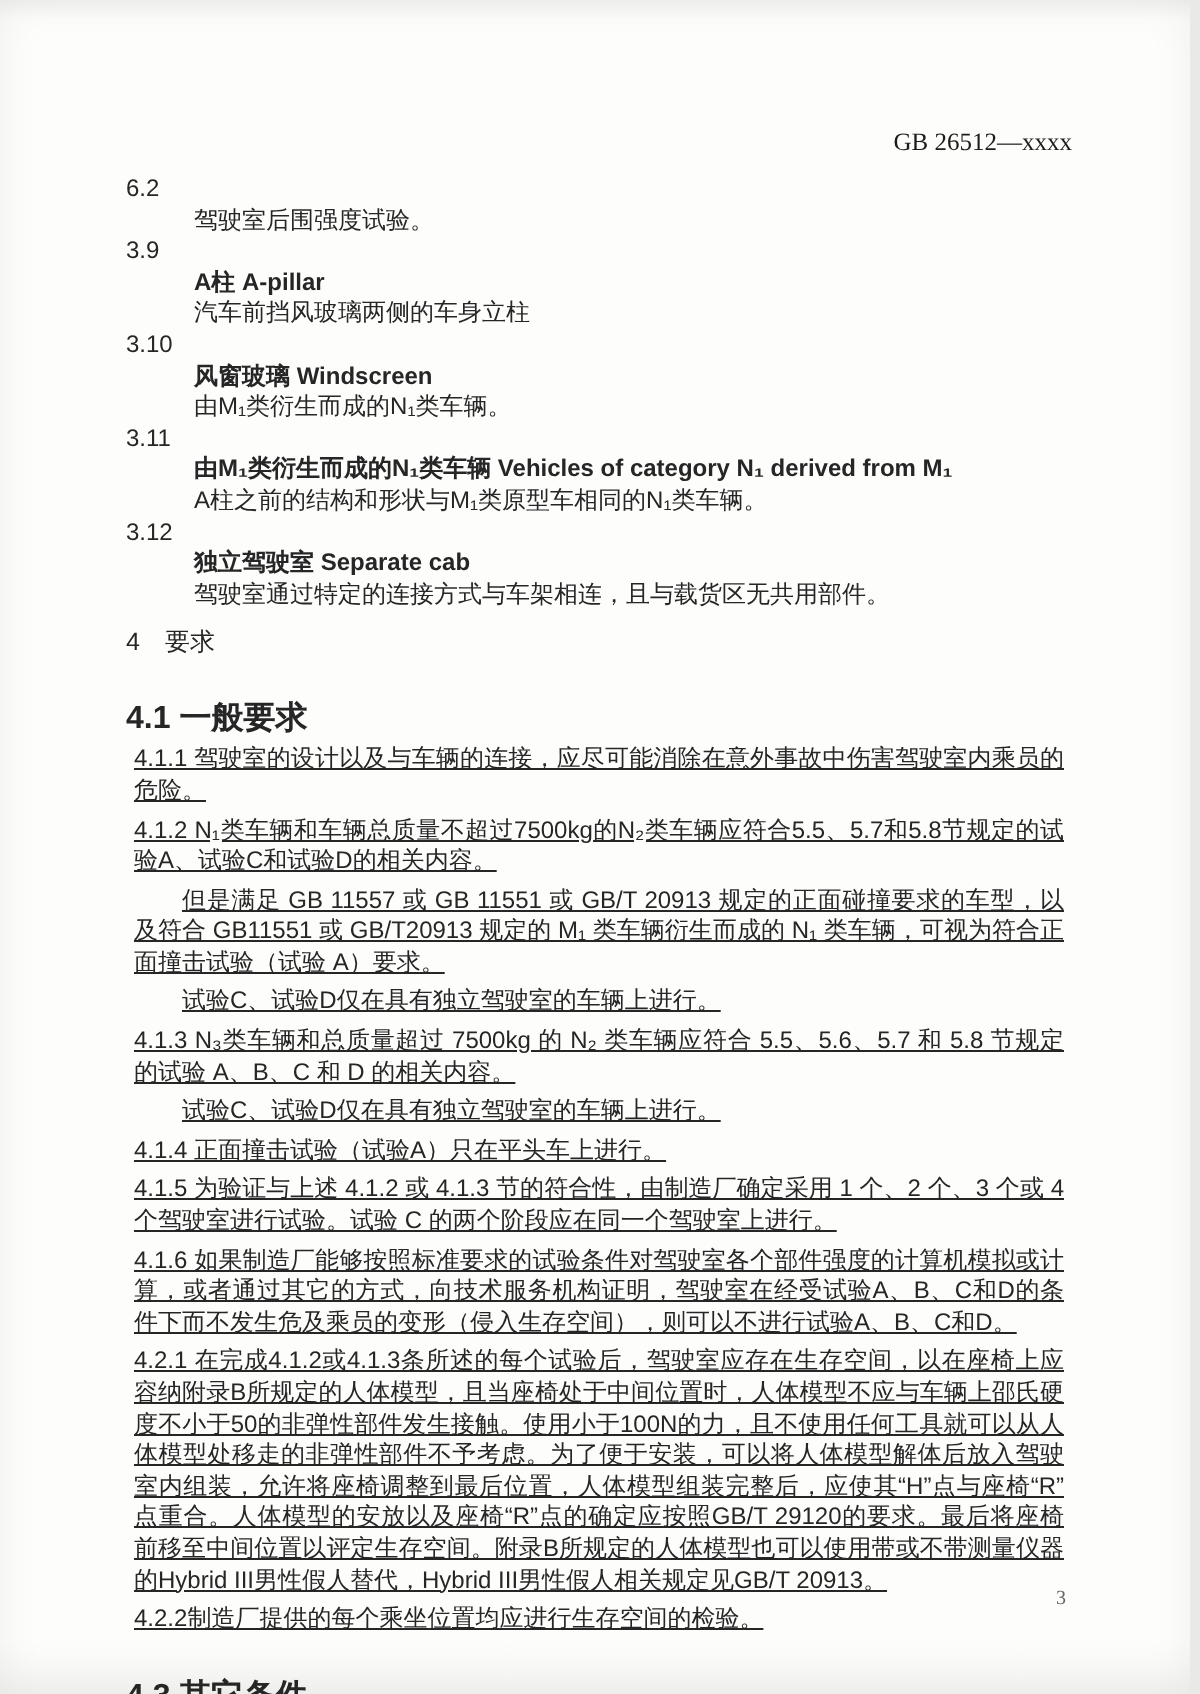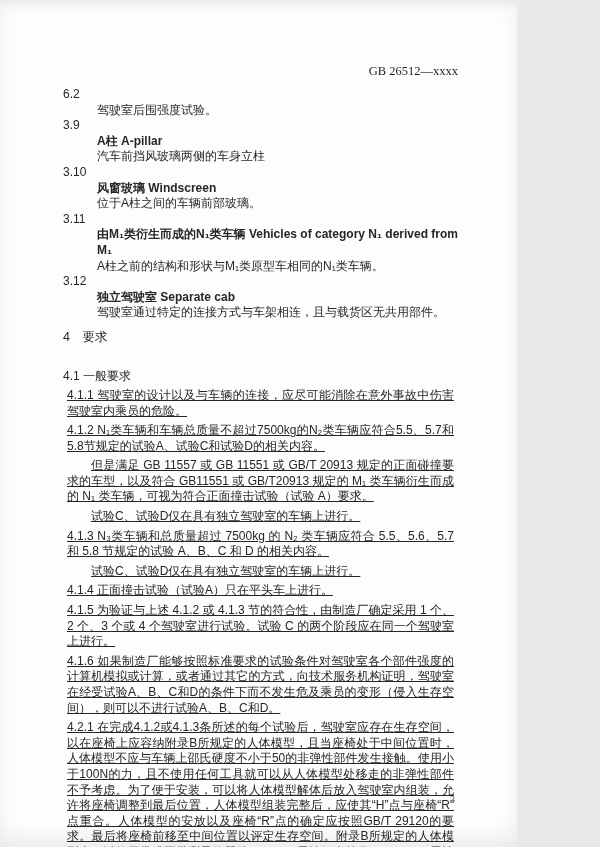--- a/index.html
+++ b/index.html
@@ -4,21 +4,21 @@
 <style>
   html, body { margin: 0; padding: 0; }
   body {
     width: 600px; height: 847px;
     background: #e9e9e7;
     font-family: "Liberation Sans", "DejaVu Sans", sans-serif;
     color: #222;
   }
   .page {
     position: relative;
-    width: 517px; height: 847px;
+    width: 595px; height: 847px;
     background: linear-gradient(180deg, #f3f3f1 0px, #fdfdfc 10px, #fdfdfc 820px, #f4f4f2 847px);
     box-shadow: inset 0 0 22px rgba(0,0,0,0.06);
     overflow: hidden;
   }
   .header {
     position: absolute; top: 64px; left: 63px; right: 59px;
     text-align: right;
     font-family: "Liberation Serif", "DejaVu Serif", serif;
     font-size: 12.5px; color: #1c1c1c;
   }
@@ -30,21 +30,21 @@
   }
   .term-entry { margin: 0; }
   .term-num { font-size: 12px; }
   .term-title { padding-left: 34px; font-weight: bold; }
   .term-def { padding-left: 34px; }
   .h-sec {
     font-weight: normal; font-size: 12.5px;
     margin: 8px 0 9px 0; line-height: 16px;
   }
   .h-sub {
-    font-weight: normal; font-size: 12px;
+    font-weight: bold; font-size: 16px;
     margin: 23px 0 2px 0; line-height: 16px;
   }
   p.body-par { margin: 4px; text-decoration: underline; }
   p.indent { text-indent: 2em; }
   .page-num {
     position: absolute; bottom: 42px; right: 62px;
     font-size: 10px; color: #666;
     font-family: "Liberation Serif", "DejaVu Serif", serif;
   }
 </style>
@@ -66,21 +66,21 @@
 
     <div class="term-entry">
       <div class="term-num">3.9</div>
       <div class="term-title">A柱 A-pillar</div>
       <div class="term-def">汽车前挡风玻璃两侧的车身立柱</div>
     </div>
 
     <div class="term-entry">
       <div class="term-num">3.10</div>
       <div class="term-title">风窗玻璃 Windscreen</div>
-      <div class="term-def">位于A柱之间的车辆前部玻璃。</div>
+      <div class="term-def">由M₁类衍生而成的N₁类车辆。</div>
     </div>
 
     <div class="term-entry">
       <div class="term-num">3.11</div>
       <div class="term-title">由M₁类衍生而成的N₁类车辆 Vehicles of category N₁ derived from M₁</div>
       <div class="term-def">A柱之前的结构和形状与M₁类原型车相同的N₁类车辆。</div>
     </div>
 
     <div class="term-entry">
       <div class="term-num">3.12</div>

